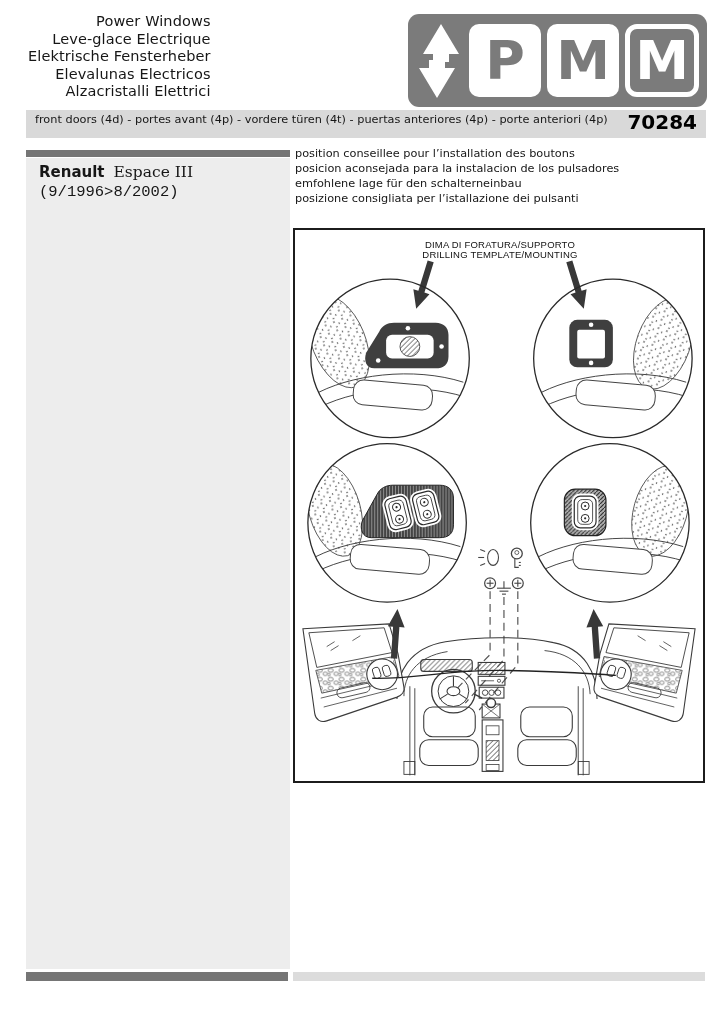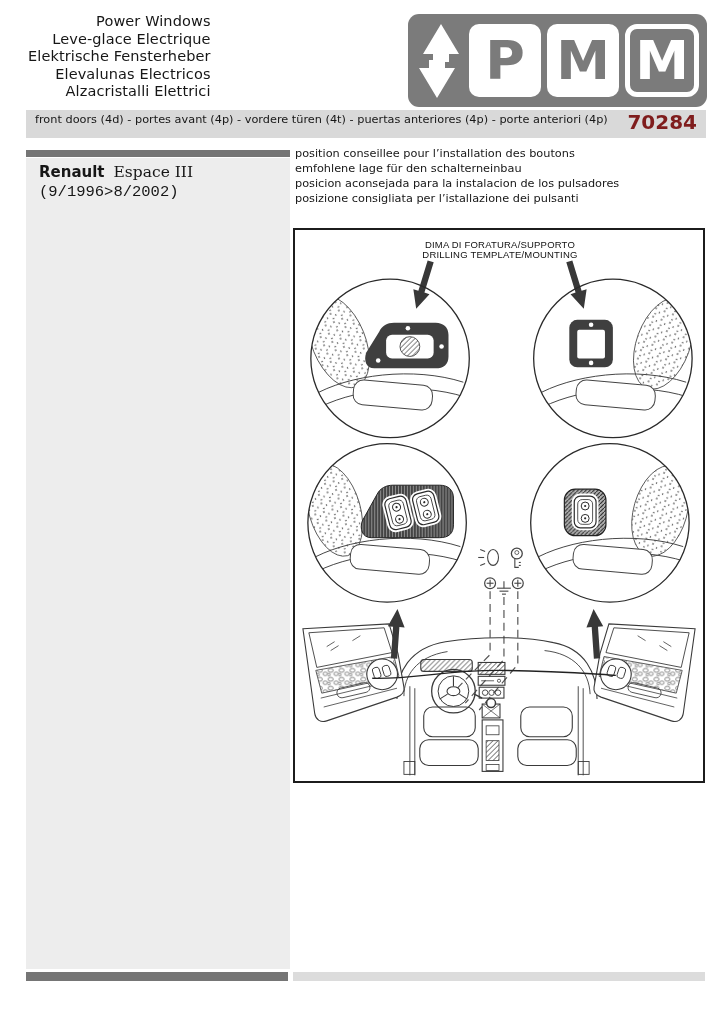--- a/index.html
+++ b/index.html
@@ -16,21 +16,21 @@
   .logo-arrows{width:48px;height:78px;flex:0 0 auto;}
   .logo-sq{width:72px;height:73px;background:#ffffff;border-radius:10px;flex:0 0 auto;
            display:flex;align-items:center;justify-content:center;
            font-weight:800;font-size:54px;color:#7b7b7b;line-height:1;}
   .logo-sq.inv{background:#7b7b7b;color:#ffffff;border:5px solid #ffffff;width:64px;height:63px;border-radius:12px;}
 
   
   .subbar{left:26px;top:110px;width:680px;height:28px;background:#d9d9d9;box-sizing:border-box;
           padding:3px 9px;font-size:11.3px;line-height:14.5px;}
   .subbar .txt{width:588px;}
-  .partnum{position:absolute;right:9px;top:5px;font-size:20px;font-weight:bold;color:#7f1d1d;}
+  .partnum{position:absolute;right:9px;top:5px;font-size:20px;font-weight:bold;color:#000000;}
 
   
   .ldark-top{left:26px;top:150px;width:264px;height:7px;background:#757575;}
   .lpanel{left:26px;top:158px;width:264px;height:811px;background:#ededed;box-sizing:border-box;padding:5px 13px;}
   .veh-line1{font-size:15.5px;font-family:"DejaVu Serif","Liberation Serif",serif;}
   .veh-make{font-family:"DejaVu Sans","Liberation Sans",sans-serif;font-weight:bold;font-size:15px;margin-right:9px;}
   .veh-line2{font-size:15.5px;font-family:Liberation Mono, monospace;margin-top:2px;}
 
   
   .advisory{left:295px;top:146px;width:412px;font-size:11.3px;line-height:15px;}
@@ -80,22 +80,22 @@
 <div class="abs ldark-top"></div>
 <div class="abs lpanel">
   <div class="veh-line1">
     <span class="veh-make">Renault</span><span>Espace III</span>
   </div>
   <div class="veh-line2">(9/1996&gt;8/2002)</div>
 </div>
 
 <div class="abs advisory">
   <div>position conseillee pour l’installation des boutons</div>
+  <div>posicion aconsejada para la instalacion de los pulsadores</div>
   <div>emfohlene lage für den schalterneinbau</div>
-  <div>posicion aconsejada para la instalacion de los pulsadores</div>
   <div>posizione consigliata per l’istallazione dei pulsanti</div>
 </div>
 
 <div class="abs diagram">
 <svg viewBox="0 0 412 555">
   <defs>
     <pattern id="stipple" width="9" height="9" patternUnits="userSpaceOnUse">
       <circle cx="2" cy="2" r="0.8" fill="#222"></circle>
           <circle cx="6.5" cy="5" r="0.7" fill="#222"></circle>
           <circle cx="3" cy="7.5" r="0.7" fill="#222"></circle>

